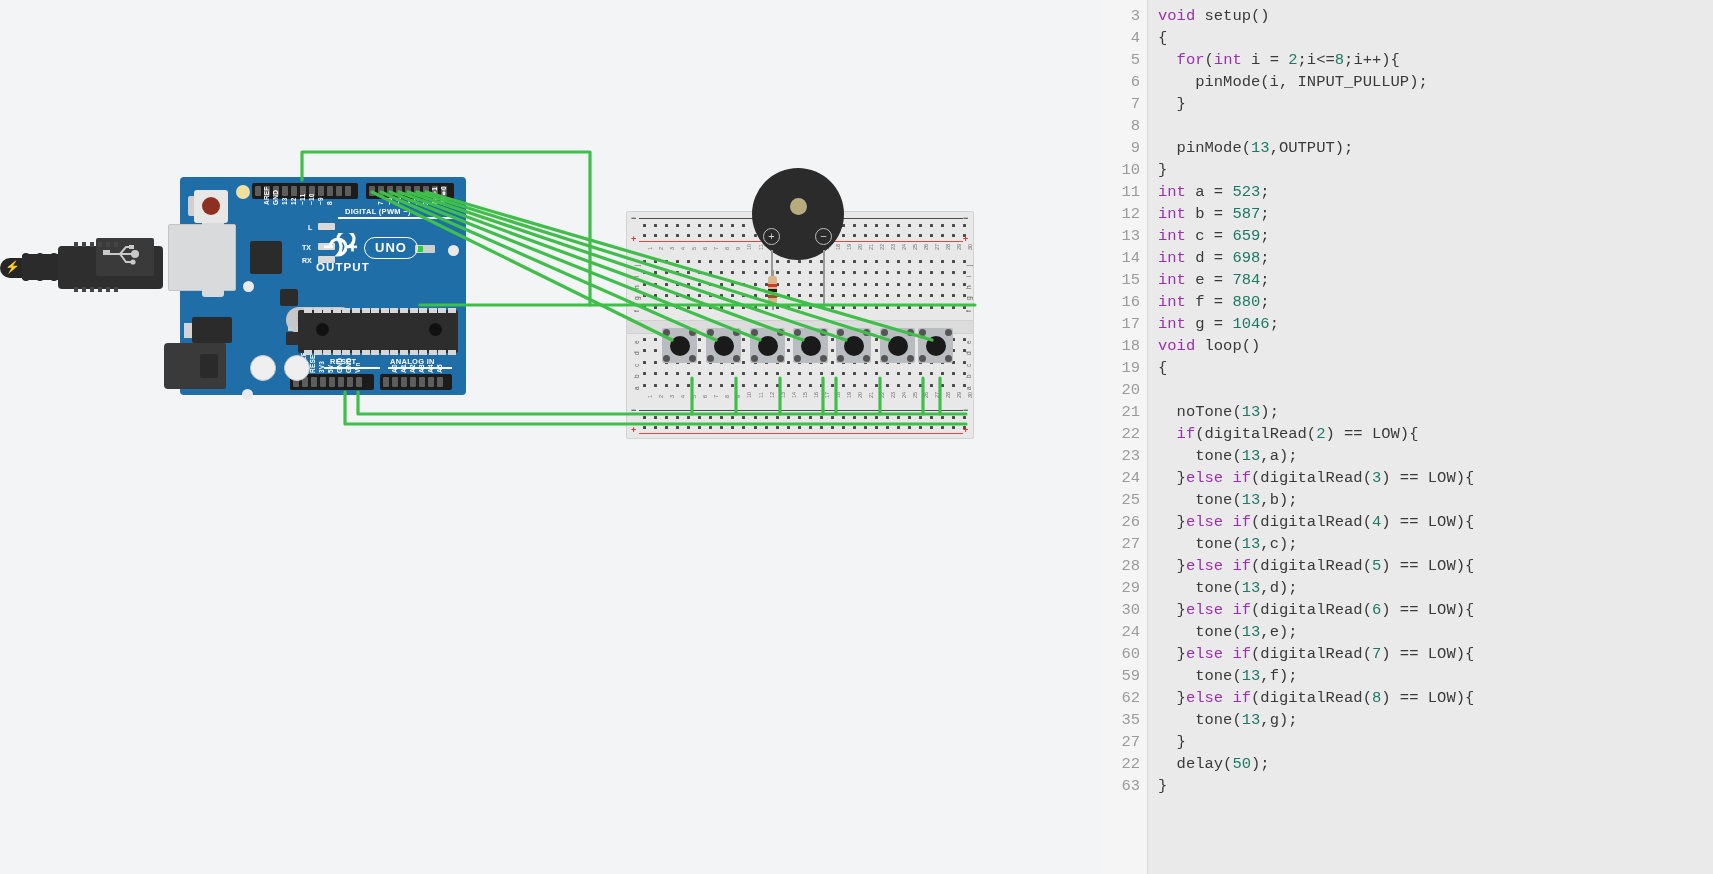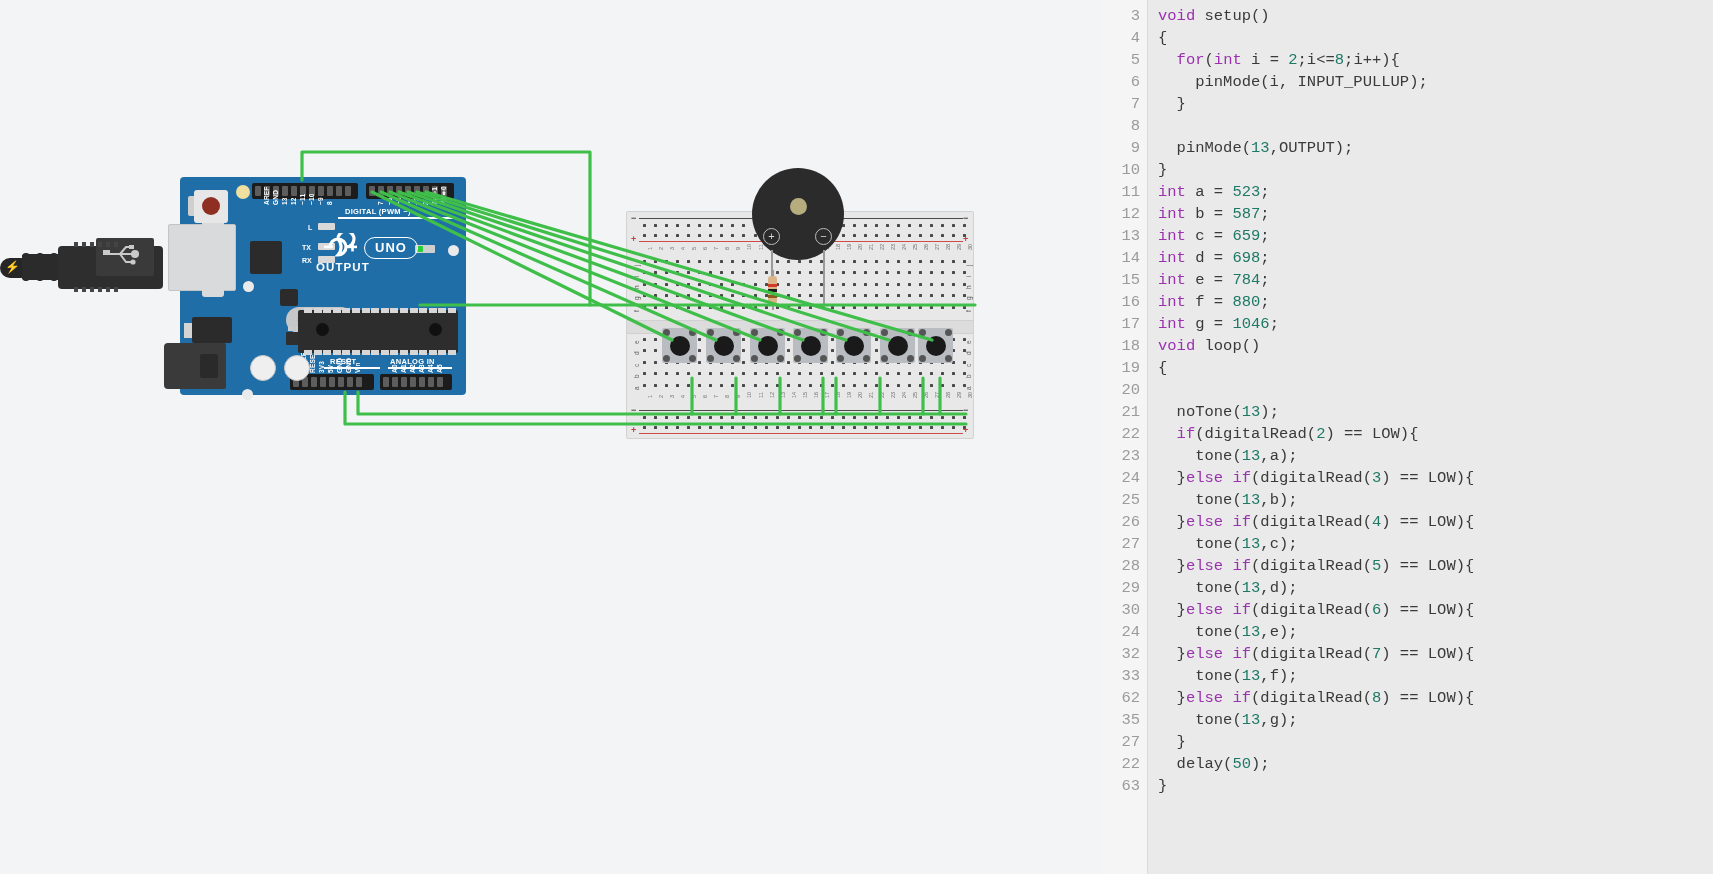--- a/index.html
+++ b/index.html
@@ -1211,22 +1211,22 @@
         <div class="ln">22</div>
         <div class="ln">23</div>
         <div class="ln">24</div>
         <div class="ln">25</div>
         <div class="ln">26</div>
         <div class="ln">27</div>
         <div class="ln">28</div>
         <div class="ln">29</div>
         <div class="ln">30</div>
         <div class="ln">24</div>
-        <div class="ln">32</div>
-        <div class="ln">33</div>
+        <div class="ln">60</div>
+        <div class="ln">59</div>
         <div class="ln">62</div>
         <div class="ln">35</div>
         <div class="ln">27</div>
         <div class="ln">22</div>
         <div class="ln">63</div>
       </div>
     <div id="code-lines"><div class="cl"><span class="kw">void </span><span class="plain">setup()</span></div><div class="cl"><span class="plain">{</span></div><div class="cl"><span class="plain">  </span><span class="kw">for</span><span class="plain">(</span><span class="kw">int</span><span class="plain"> i = </span><span class="num">2</span><span class="plain">;i&lt;=</span><span class="num">8</span><span class="plain">;i++){</span></div><div class="cl"><span class="plain">    pinMode(i, INPUT_PULLUP);</span></div><div class="cl"><span class="plain">  }</span></div><div class="cl"><span class="plain"></span></div><div class="cl"><span class="plain">  pinMode(</span><span class="num">13</span><span class="plain">,OUTPUT);</span></div><div class="cl"><span class="plain">}</span></div><div class="cl"><span class="kw">int</span><span class="plain"> a = </span><span class="num">523</span><span class="plain">;</span></div><div class="cl"><span class="kw">int</span><span class="plain"> b = </span><span class="num">587</span><span class="plain">;</span></div><div class="cl"><span class="kw">int</span><span class="plain"> c = </span><span class="num">659</span><span class="plain">;</span></div><div class="cl"><span class="kw">int</span><span class="plain"> d = </span><span class="num">698</span><span class="plain">;</span></div><div class="cl"><span class="kw">int</span><span class="plain"> e = </span><span class="num">784</span><span class="plain">;</span></div><div class="cl"><span class="kw">int</span><span class="plain"> f = </span><span class="num">880</span><span class="plain">;</span></div><div class="cl"><span class="kw">int</span><span class="plain"> g = </span><span class="num">1046</span><span class="plain">;</span></div><div class="cl"><span class="kw">void </span><span class="plain">loop()</span></div><div class="cl"><span class="plain">{</span></div><div class="cl"><span class="plain"></span></div><div class="cl"><span class="plain">  noTone(</span><span class="num">13</span><span class="plain">);</span></div><div class="cl"><span class="plain">  </span><span class="kw">if</span><span class="plain">(digitalRead(</span><span class="num">2</span><span class="plain">) == LOW){</span></div><div class="cl"><span class="plain">    tone(</span><span class="num">13</span><span class="plain">,a);</span></div><div class="cl"><span class="plain">  }</span><span class="kw">else if</span><span class="plain">(digitalRead(</span><span class="num">3</span><span class="plain">) == LOW){</span></div><div class="cl"><span class="plain">    tone(</span><span class="num">13</span><span class="plain">,b);</span></div><div class="cl"><span class="plain">  }</span><span class="kw">else if</span><span class="plain">(digitalRead(</span><span class="num">4</span><span class="plain">) == LOW){</span></div><div class="cl"><span class="plain">    tone(</span><span class="num">13</span><span class="plain">,c);</span></div><div class="cl"><span class="plain">  }</span><span class="kw">else if</span><span class="plain">(digitalRead(</span><span class="num">5</span><span class="plain">) == LOW){</span></div><div class="cl"><span class="plain">    tone(</span><span class="num">13</span><span class="plain">,d);</span></div><div class="cl"><span class="plain">  }</span><span class="kw">else if</span><span class="plain">(digitalRead(</span><span class="num">6</span><span class="plain">) == LOW){</span></div><div class="cl"><span class="plain">    tone(</span><span class="num">13</span><span class="plain">,e);</span></div><div class="cl"><span class="plain">  }</span><span class="kw">else if</span><span class="plain">(digitalRead(</span><span class="num">7</span><span class="plain">) == LOW){</span></div><div class="cl"><span class="plain">    tone(</span><span class="num">13</span><span class="plain">,f);</span></div><div class="cl"><span class="plain">  }</span><span class="kw">else if</span><span class="plain">(digitalRead(</span><span class="num">8</span><span class="plain">) == LOW){</span></div><div class="cl"><span class="plain">    tone(</span><span class="num">13</span><span class="plain">,g);</span></div><div class="cl"><span class="plain">  }</span></div><div class="cl"><span class="plain">  delay(</span><span class="num">50</span><span class="plain">);</span></div><div class="cl"><span class="plain">}</span></div></div>
   </div>
 </div>
 

